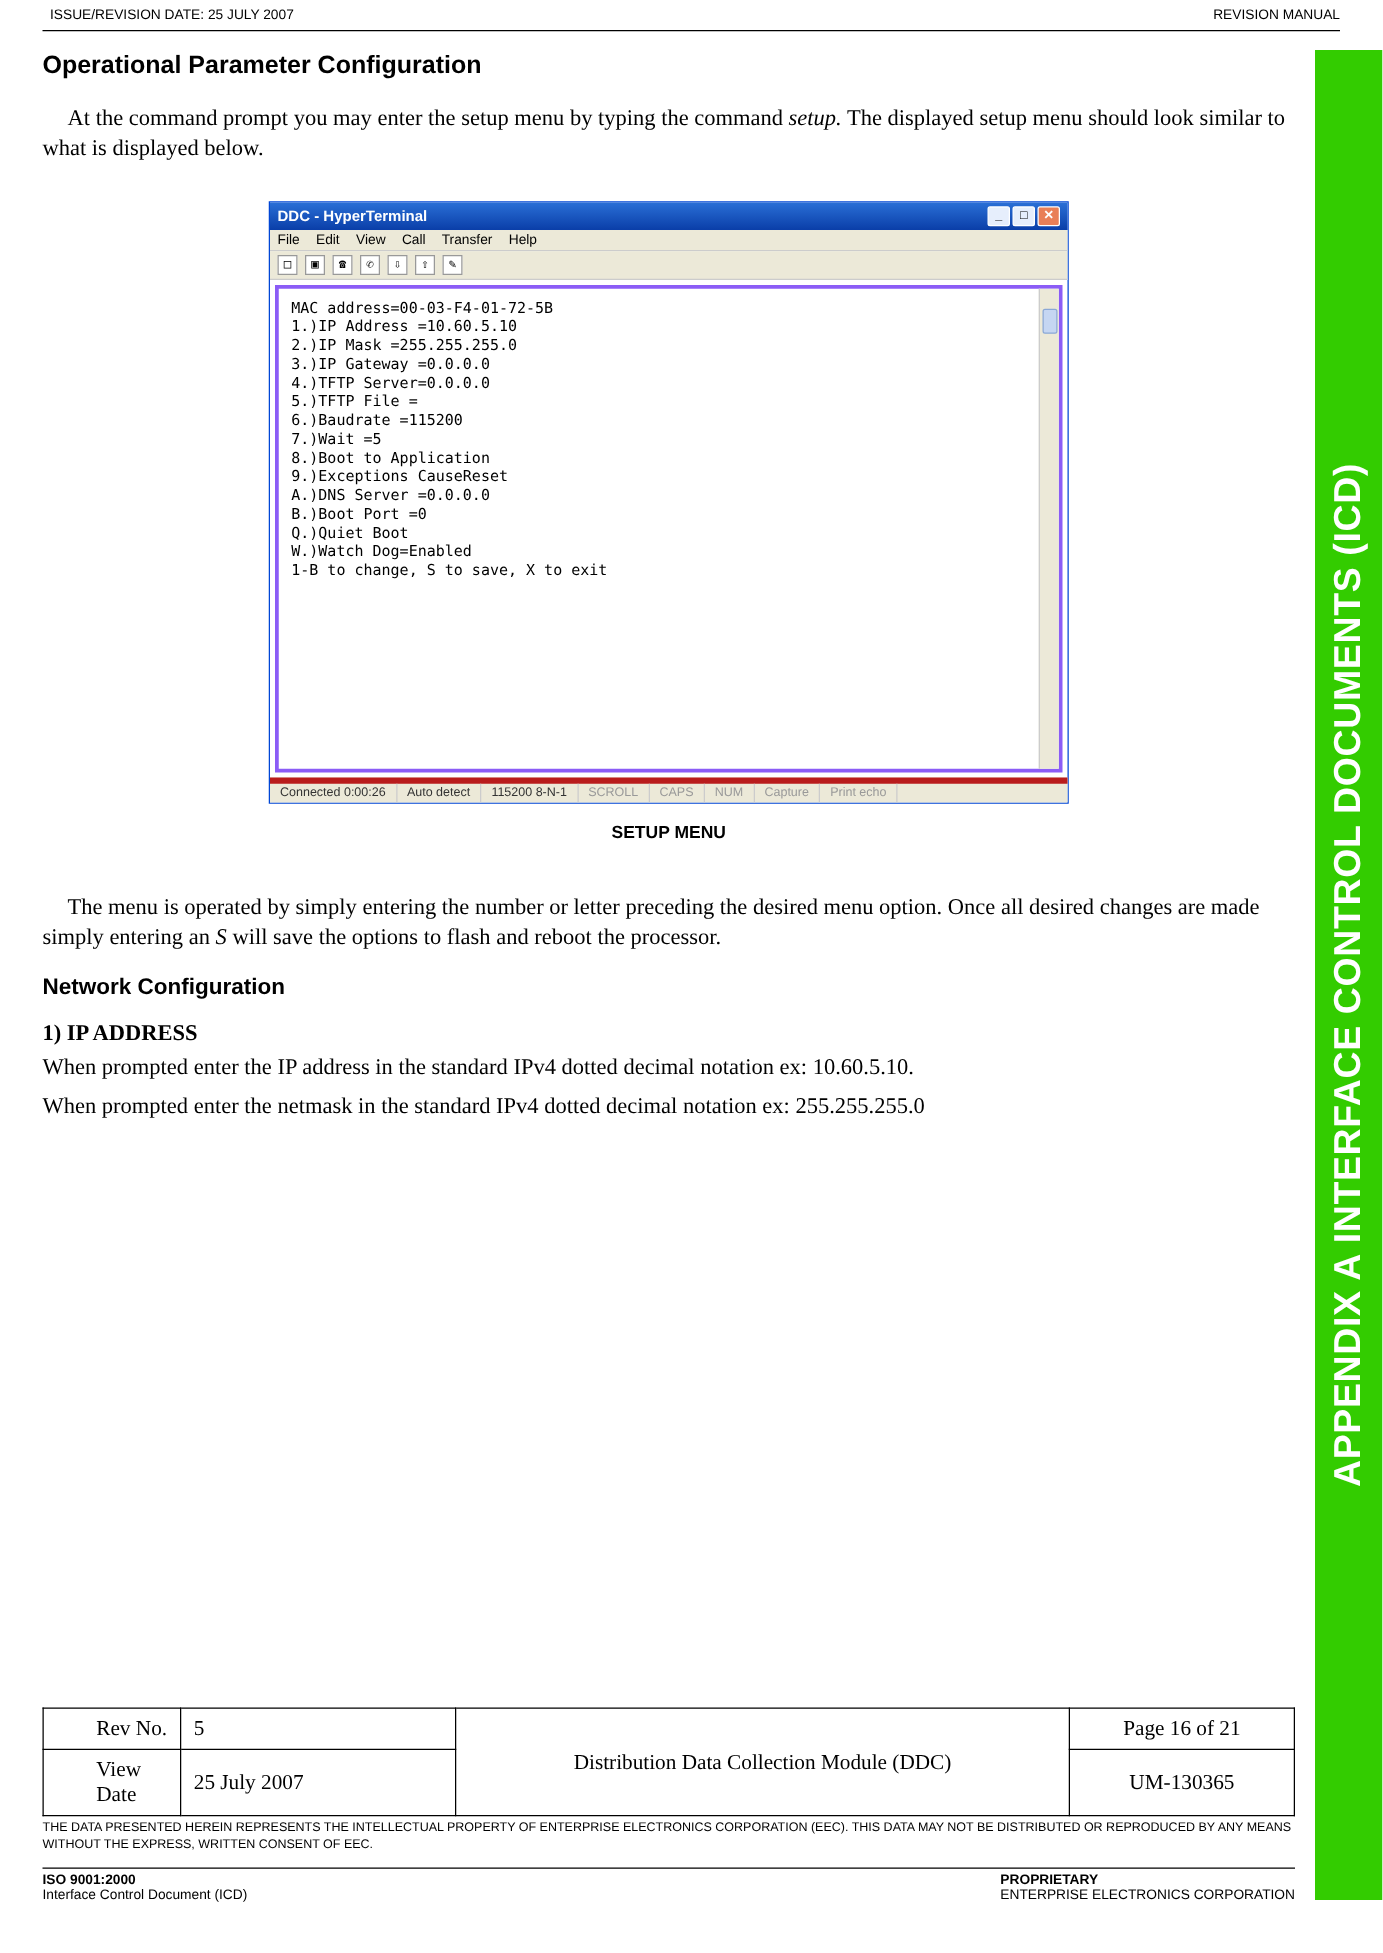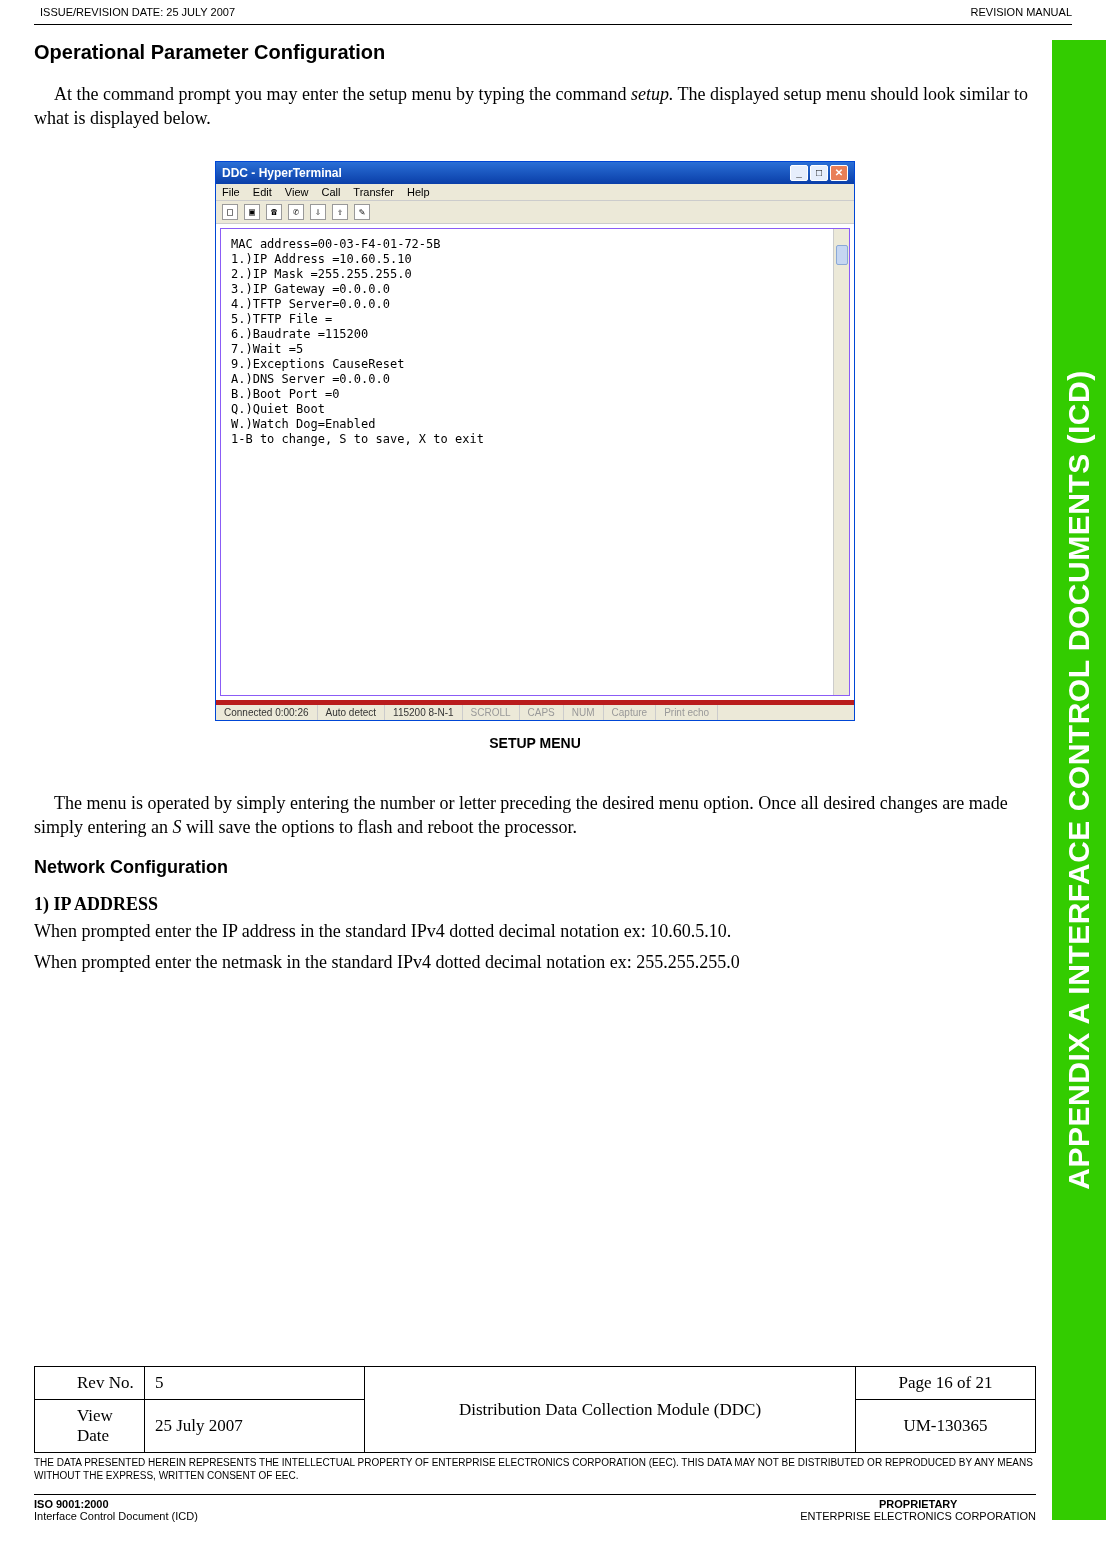--- a/index.html
+++ b/index.html
@@ -110,27 +110,27 @@
   .tbicon {
     width: 16px; height: 16px;
     background: #fff;
     border: 1px solid #999;
     font-size: 10px;
     text-align: center;
     line-height: 14px;
   }
   .ht-terminal {
     background: #fff;
-    border: 1px solid #8b5cf6;
+    border: 3px solid #8b5cf6;
     margin: 4px;
     padding: 8px 10px;
     font-family: "Lucida Console", monospace;
     font-size: 12px;
     line-height: 1.25;
-    height: 468px;
+    height: 390px;
     position: relative;
   }
   .ht-scrollbar {
     position: absolute;
     right: 0; top: 0; bottom: 0;
     width: 16px;
     background: #ece9d8;
     border-left: 1px solid #ccc;
   }
   .ht-scrollbar .thumb {
@@ -256,20 +256,21 @@
       </div>
       <div class="ht-terminal">
 <div>MAC address=00-03-F4-01-72-5B</div>
 <div>1.)IP Address =10.60.5.10</div>
 <div>2.)IP Mask    =255.255.255.0</div>
 <div>3.)IP Gateway =0.0.0.0</div>
 <div>4.)TFTP Server=0.0.0.0</div>
 <div>5.)TFTP File  =</div>
 <div>6.)Baudrate  =115200</div>
 <div>7.)Wait      =5</div>
+<div>8.)Boot to Application</div>
 <div>9.)Exceptions CauseReset</div>
 <div>A.)DNS Server =0.0.0.0</div>
 <div>B.)Boot Port =0</div>
 <div>Q.)Quiet Boot</div>
 <div>W.)Watch Dog=Enabled</div>
 <div>1-B to change, S to save, X to exit</div>
         <div class="ht-scrollbar">
             <div class="thumb"></div>
           </div>
       </div>
@@ -316,18 +317,18 @@
     </tr>
   </tbody>
     </table>
   <div class="legal">THE DATA PRESENTED HEREIN REPRESENTS THE INTELLECTUAL PROPERTY OF ENTERPRISE ELECTRONICS CORPORATION (EEC).  THIS DATA MAY NOT BE DISTRIBUTED OR REPRODUCED BY ANY MEANS WITHOUT THE EXPRESS, WRITTEN CONSENT OF EEC.</div>
   <div class="bottom-rule"></div>
   <div class="bottom-bar">
     <div>
       <span class="bold">ISO 9001:2000</span><br>
       <span>Interface Control Document (ICD)</span>
     </div>
-    <div style="text-align:center">
+    <div style="text-align:left">
       <span class="bold">PROPRIETARY</span><br>
       <span>ENTERPRISE ELECTRONICS CORPORATION</span>
     </div>
   </div>
 </div>
 
 </body></html>

